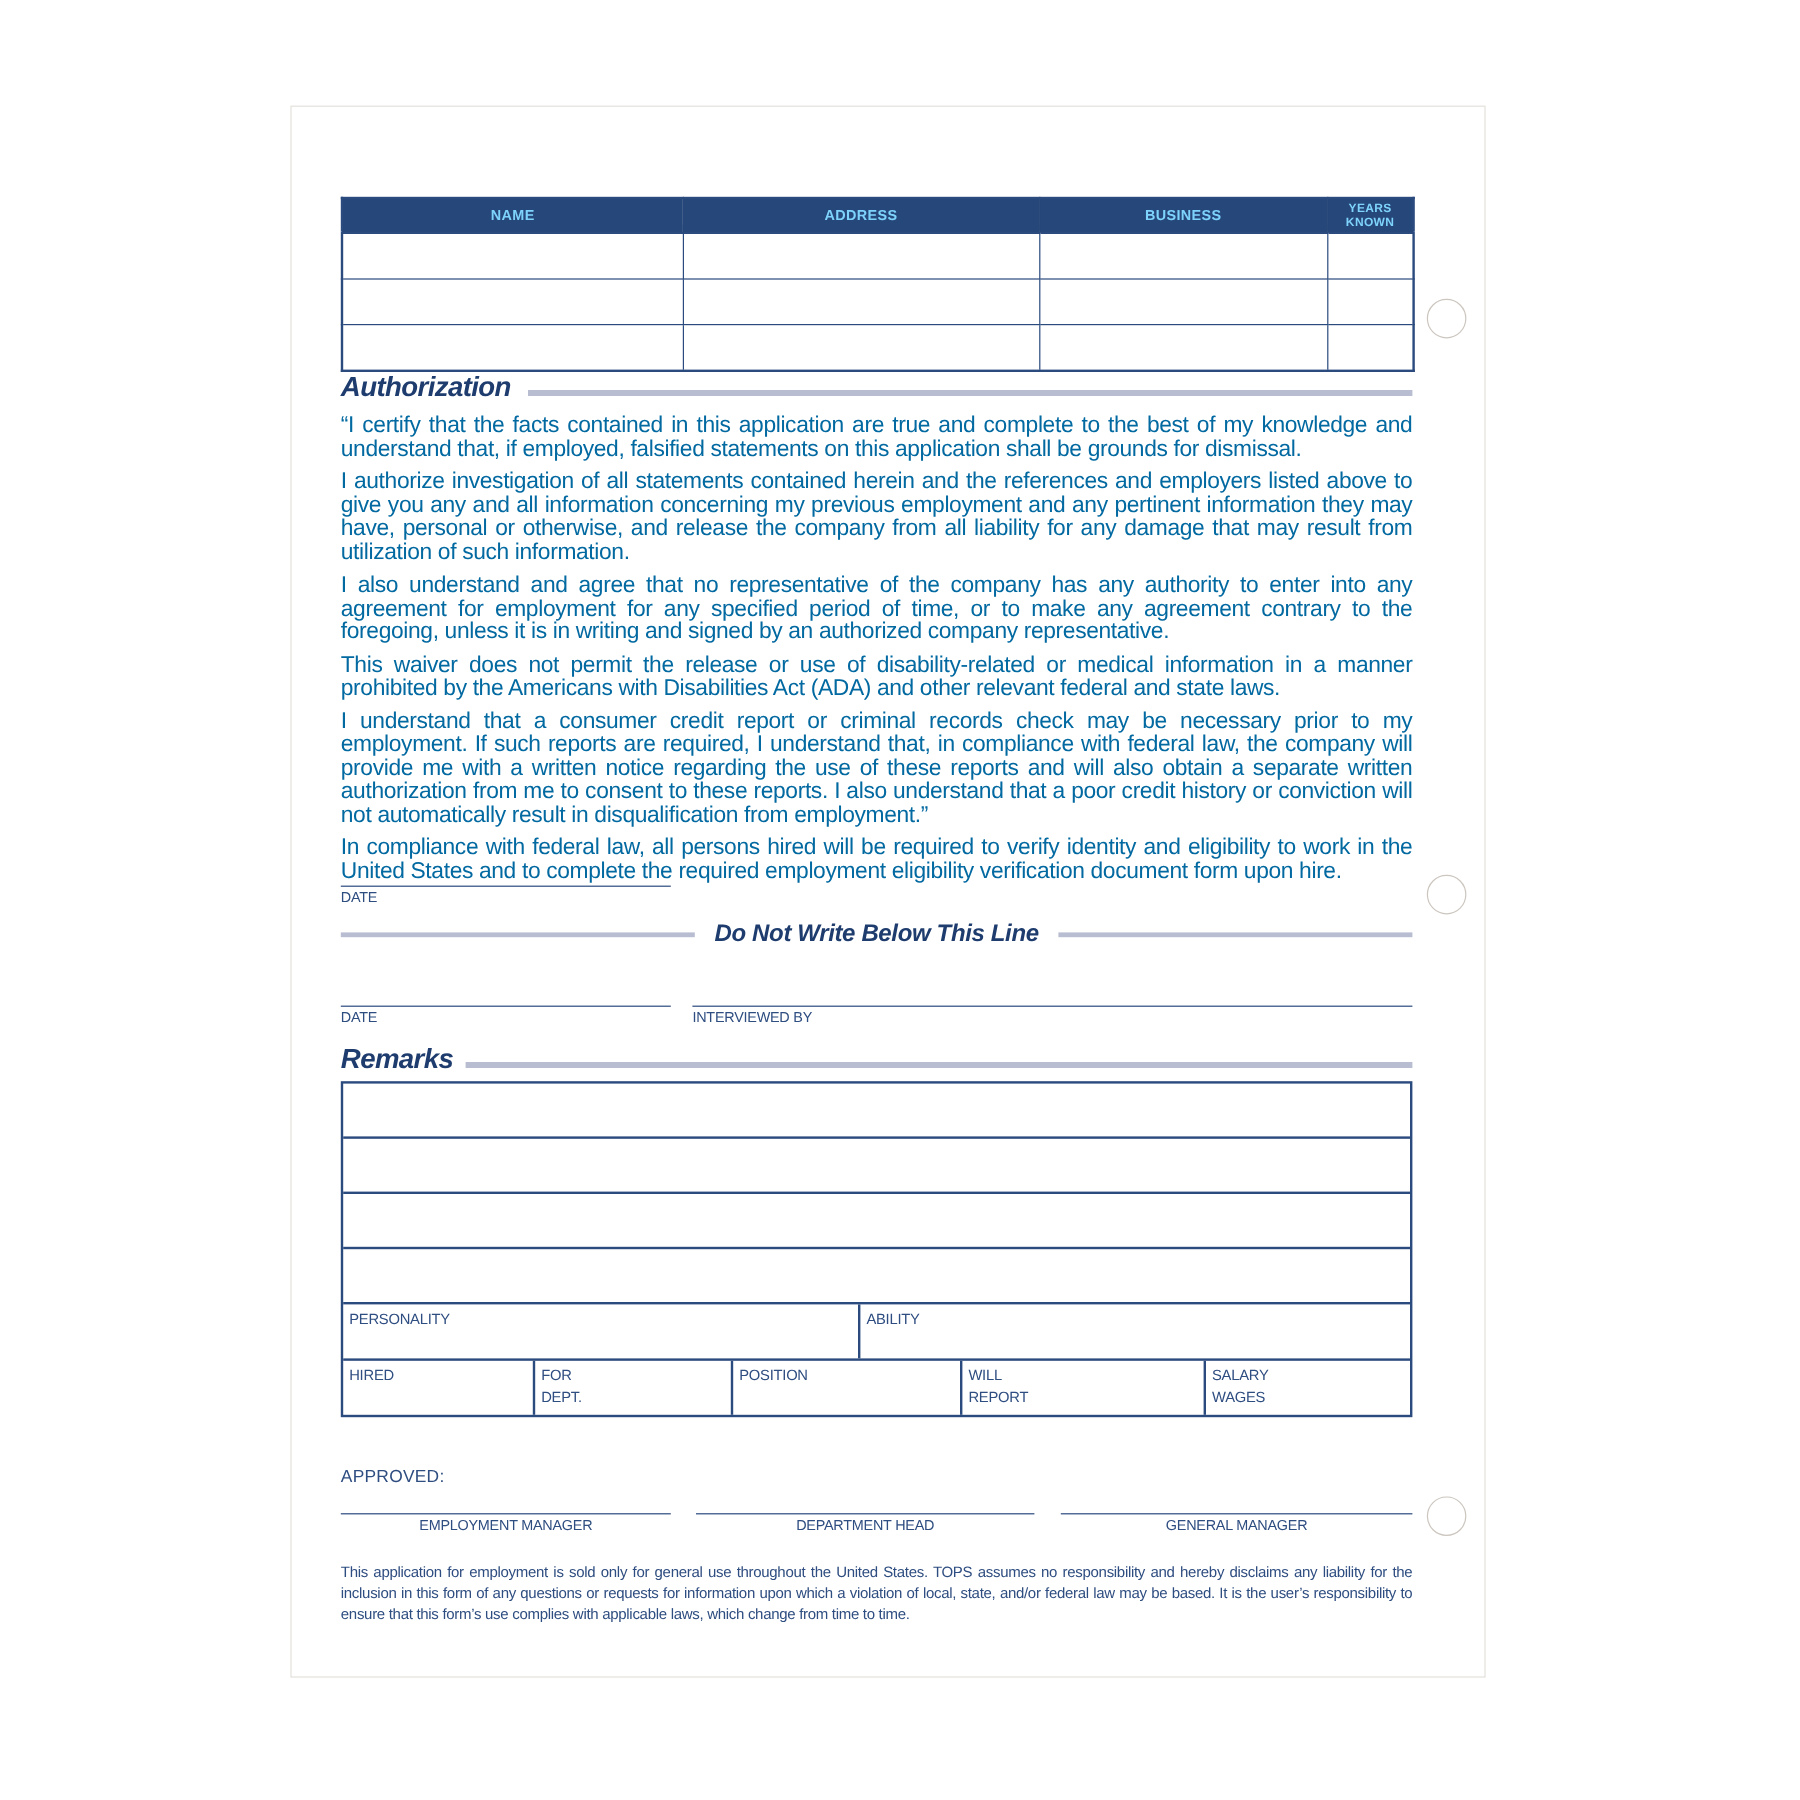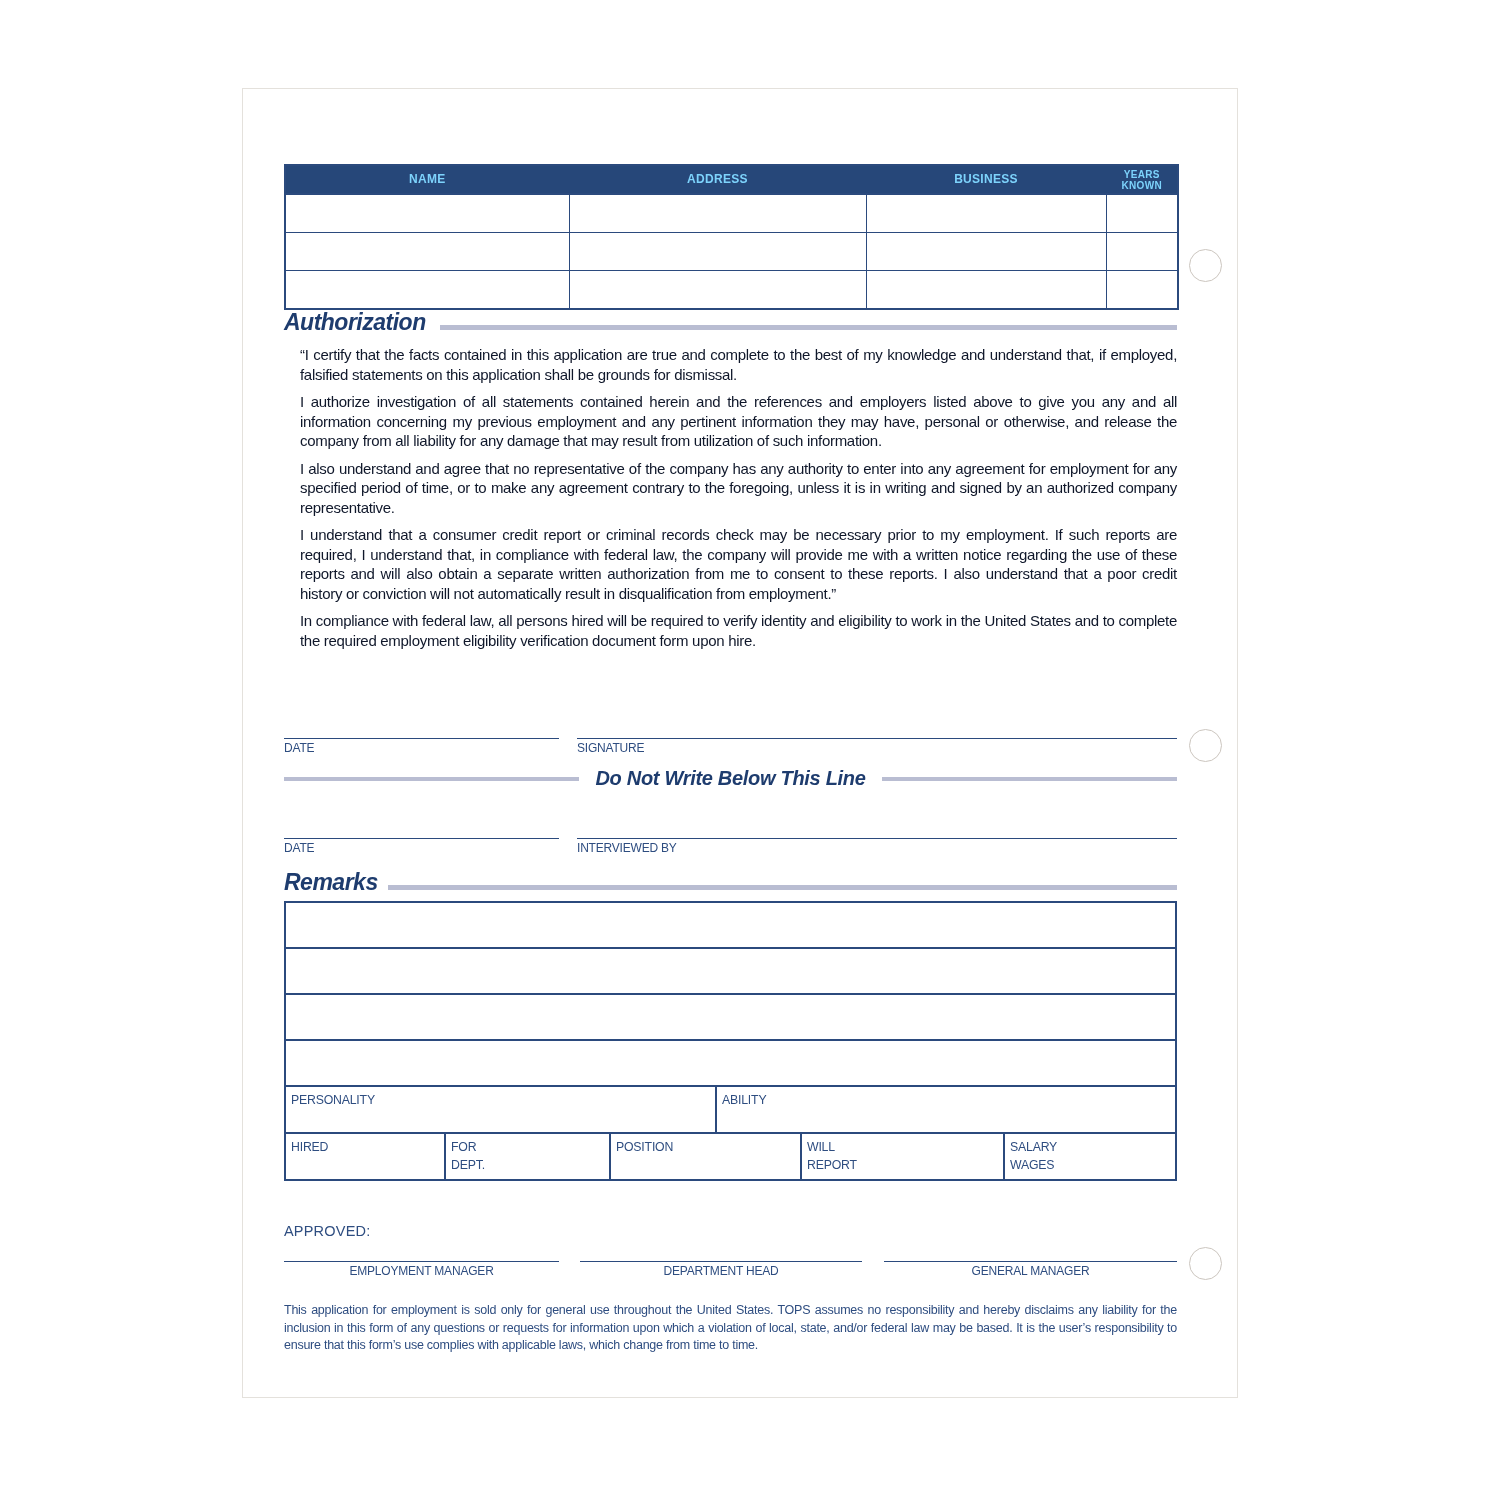--- a/index.html
+++ b/index.html
@@ -77,23 +77,23 @@
     font-style: italic;
     color: #2e4d80;
     font-size: 12.8px;
     letter-spacing: -0.2px;
     margin-left: 8px;
     white-space: nowrap;
   }
 
   
   .paras p {
-    margin: 0 0 8px 16px;
-    color: #0f172a;
-    font-size: 15px;
+    margin: 0 0 8px 0;
+    color: #0369a1;
+    font-size: 19px;
     letter-spacing: -0.3px;
     line-height: 19.5px;
     text-align: justify;
   }
 
   
   .line-group { position: absolute; }
   .sig-line { border-top: 1.5px solid #2b4a7d; height: 0; }
   .small-label {
     color: #2e4d80;
@@ -227,32 +227,29 @@
 
     <div class="content head-row" style="top:220px;">
       <span class="script-head">Authorization</span>
       <span class="rule-bar" style="margin-left:14px;"></span>
     </div>
 
     <div class="content paras" style="top:256px;">
       <p>“I certify that the facts contained in this application are true and complete to the best of my knowledge and understand that, if employed, falsified statements on this application shall be grounds for dismissal.</p>
       <p>I authorize investigation of all statements contained herein and the references and employers listed above to give you any and all information concerning my previous employment and any pertinent information they may have, personal or otherwise, and release the company from all liability for any damage that may result from utilization of such information.</p>
       <p>I also understand and agree that no representative of the company has any authority to enter into any agreement for employment for any specified period of time, or to make any agreement contrary to the foregoing, unless it is in writing and signed by an authorized company representative.</p>
+      <p>This waiver does not permit the release or use of disability-related or medical information in a manner prohibited by the Americans with Disabilities Act (ADA) and other relevant federal and state laws.</p>
       <p>I understand that a consumer credit report or criminal records check may be necessary prior to my employment. If such reports are required,  I understand that, in compliance with federal law, the company will provide me with a written notice regarding the use of these reports and will also obtain a separate written authorization from me to consent to these reports. I also understand that a poor credit history or conviction will not automatically result in disqualification from employment.”</p>
       <p>In compliance with federal law, all persons hired will be required to verify identity and eligibility to work in the United States and to complete the required employment eligibility verification document form upon hire.</p>
     </div>
 
     <div class="content" style="top:649px; height:30px;">
       <div class="line-group" style="left:0; width:275px;">
         <div class="sig-line"></div>
         <div class="small-label">DATE</div>
-      </div>
-      <div class="line-group" style="left:293px; width:600px;">
-        <div class="sig-line"></div>
-        <div class="small-label">SIGNATURE</div>
       </div>
     </div>
 
     <div class="content dnw-row" style="top:678px;">
       <span class="dnw-rule"></span>
       <span class="dnw-text">Do Not Write Below This Line</span>
       <span class="dnw-rule"></span>
     </div>
 
     <div class="content" style="top:749px; height:30px;">

